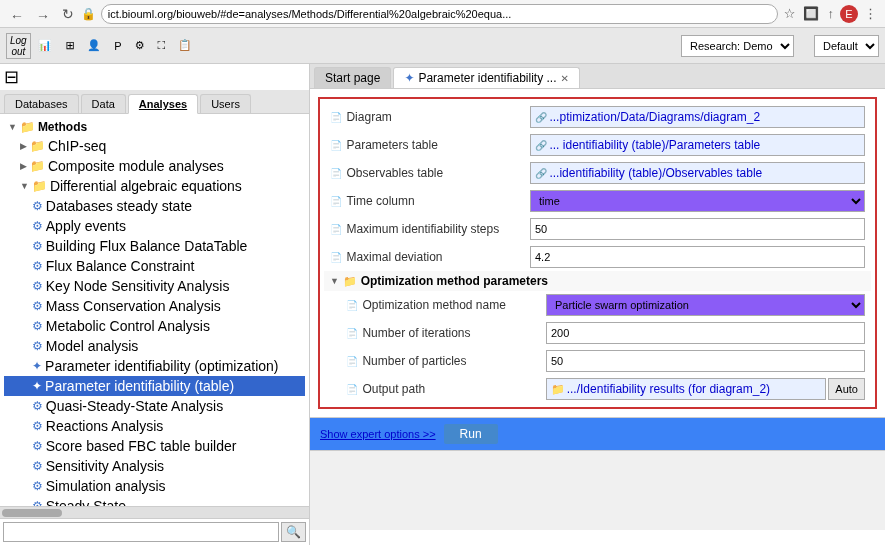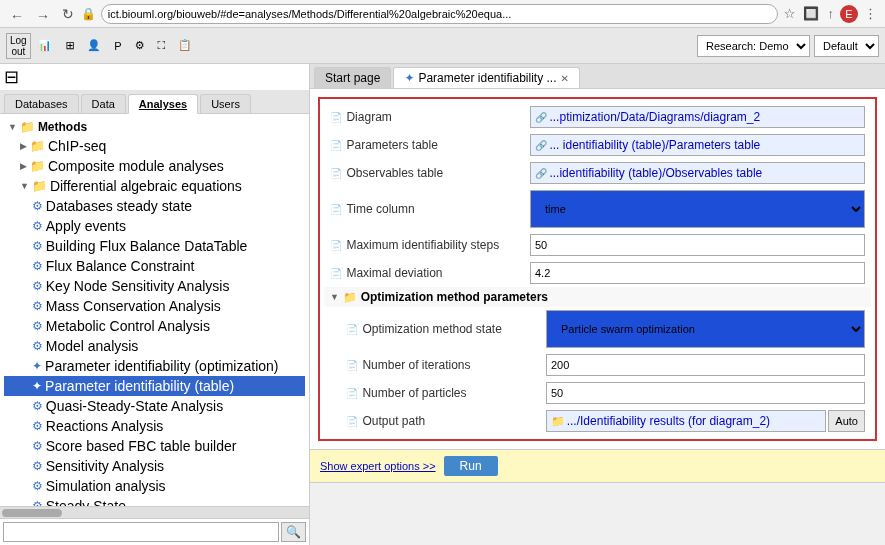--- a/index.html
+++ b/index.html
@@ -7,21 +7,21 @@
 
     
     .top-bar { display: flex; align-items: center; background: #f5f5f5; border-bottom: 1px solid #ccc; height: 28px; padding: 0 6px; gap: 4px; }
     .nav-btn { background: none; border: none; cursor: pointer; font-size: 14px; color: #555; padding: 2px 4px; }
     .url-bar { flex: 1; height: 20px; border: 1px solid #aaa; padding: 1px 6px; font-size: 11px; background: white; border-radius: 10px; }
     .browser-icon { font-size: 13px; color: #555; cursor: pointer; padding: 2px; }
 
     
     .app-toolbar { display: flex; align-items: center; background: #e8e8e8; border-bottom: 1px solid #ccc; height: 36px; padding: 0 6px; gap: 3px; }
     .tool-btn { background: none; border: 1px solid transparent; cursor: pointer; padding: 2px 4px; font-size: 11px; }
-    .research-bar { margin-left: auto; display: flex; align-items: center; gap: 4px; }
+    .research-bar { margin-left: auto; display: flex; align-items: center; gap: 20px; }
     .research-select { border: 1px solid #aaa; background: white; padding: 2px 4px; font-size: 11px; height: 22px; }
 
     
     .main-layout { display: flex; height: calc(545px - 64px); }
 
     
     .left-panel { width: 310px; min-width: 310px; border-right: 1px solid #ccc; display: flex; flex-direction: column; background: white; }
     .left-tabs { display: flex; border-bottom: 1px solid #ccc; background: #e5e5e5; padding: 4px 4px 0 4px; gap: 2px; }
     .left-tab { padding: 3px 10px; border: 1px solid #ccc; border-bottom: none; cursor: pointer; background: #e0e0e0; font-size: 11px; border-radius: 3px 3px 0 0; }
     .left-tab.active { background: white; font-weight: bold; border-bottom: 1px solid white; margin-bottom: -1px; text-decoration: underline; }
@@ -39,29 +39,29 @@
     .tab.active { background: white; }
     .tab-close { font-size: 10px; color: #666; cursor: pointer; }
 
     
     .content-area { flex: 1; overflow-y: auto; background: white; }
     .form-section { border: 2px solid #cc3333; margin: 8px; padding: 4px; }
     .form-row { display: flex; align-items: center; padding: 3px 6px; min-height: 26px; }
     .form-label { width: 200px; min-width: 200px; display: flex; align-items: center; gap: 4px; color: #333; font-size: 11px; }
     .form-input { flex: 1; height: 22px; border: 1px solid #aaa; padding: 1px 4px; font-size: 11px; background: white; }
     .form-input-link { flex: 1; height: 22px; border: 1px solid #aaa; padding: 1px 4px; font-size: 11px; background: #e8f0ff; color: #0000cc; cursor: pointer; display: flex; align-items: center; gap: 2px; overflow: hidden; }
-    .form-select { flex: 1; height: 38px; border: 1px solid #aaa; padding: 1px 10px; font-size: 11px; background: #1d4ed8; }
+    .form-select { flex: 1; height: 22px; border: 1px solid #aaa; padding: 1px 4px; font-size: 11px; background: #8b5cf6; }
     .section-header { display: flex; align-items: center; gap: 4px; padding: 3px 6px; background: #f8f8f8; font-weight: bold; font-size: 11px; cursor: pointer; }
     .subsection { padding-left: 16px; }
     .doc-icon { font-size: 10px; color: #666; }
     .folder-icon { font-size: 11px; color: #f0a000; }
     .link-icon { font-size: 10px; color: #aaa; }
 
     
-    .action-bar { padding: 6px 10px; display: flex; align-items: center; gap: 8px; border-top: 1px solid #ccc; background: #fef9c3; }
+    .action-bar { padding: 6px 10px; display: flex; align-items: center; gap: 8px; border-top: 1px solid #ccc; background: #3b82f6; }
     .action-link { color: #0000cc; text-decoration: underline; cursor: pointer; font-size: 11px; }
     .run-btn { background: #4488cc; color: white; border: none; padding: 3px 16px; cursor: pointer; font-size: 12px; border-radius: 2px; }
 
     
     .preview-area { flex: 1; background: #f0f0f0; border-top: 1px solid #ccc; min-height: 80px; }
 
     .scrollbar-h { height: 12px; background: #e0e0e0; border-top: 1px solid #ccc; display: flex; align-items: center; padding: 0 2px; }
     .scrollbar-thumb { height: 8px; width: 60px; background: #aaa; border-radius: 4px; }
 
     .tree-item-label { font-size: 14px; }
@@ -79,21 +79,21 @@
   <span>🔒</span>
   <input class="url-bar" type="text" value="ict.biouml.org/biouweb/#de=analyses/Methods/Differential%20algebraic%20equa..." style="">
   <span class="browser-icon">☆</span>
   <span class="browser-icon">🔲</span>
   <span class="browser-icon">↑</span>
   <span class="browser-icon" style="background:#cc3333;color:white;border-radius:50%;width:18px;height:18px;display:flex;align-items:center;justify-content:center;font-size:11px;">E</span>
   <span class="browser-icon">⋮</span>
 </div>
 
 <div class="app-toolbar">
-  <button class="tool-btn" style="font-size:10px;border:1px solid #aaa;padding:1px 3px;">Log<br>out</button>
+  <button class="tool-btn" style="font-size:10px;border:1px solid #aaa;padding:1px 3px;font-style:italic;">Log<br>out</button>
   <button class="tool-btn">📊</button>
   <button class="tool-btn">⊞</button>
   <button class="tool-btn">👤</button>
   <button class="tool-btn">P</button>
   <button class="tool-btn">⚙</button>
   <button class="tool-btn">⛶</button>
   <button class="tool-btn">📋</button>
   <div class="research-bar">
     <select class="research-select">
       <option>Research: Demo</option>
@@ -296,21 +296,21 @@
           <span class="expand-icon">▼</span>
           <span class="folder-icon">📁</span>
           <span>Optimization method parameters</span>
         </div>
 
         <div class="subsection">
 
           <div class="form-row">
             <div class="form-label">
               <span class="doc-icon">📄</span>
-              <span>Optimization method state</span>
+              <span>Optimization method name</span>
             </div>
             <select class="form-select">
               <option>Particle swarm optimization</option>
             </select>
           </div>
 
           <div class="form-row">
             <div class="form-label">
               <span class="doc-icon">📄</span>
               <span>Number of iterations</span>

